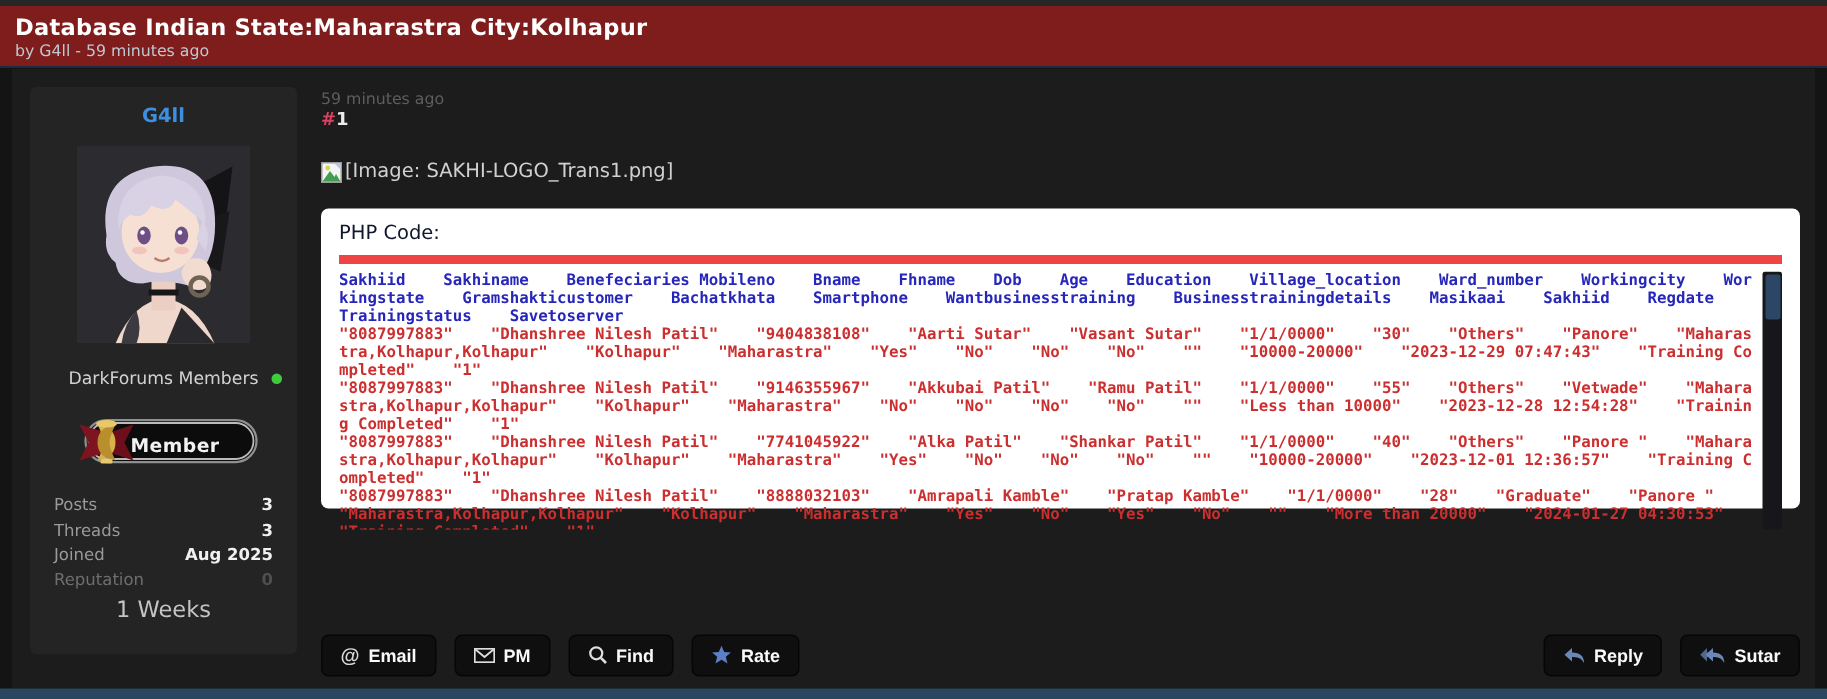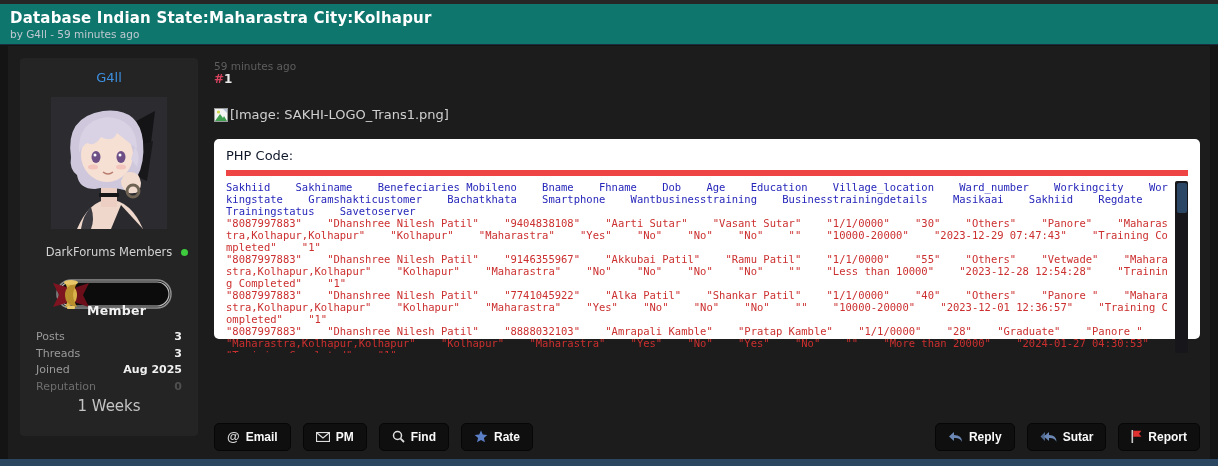--- a/index.html
+++ b/index.html
@@ -4,50 +4,50 @@
 <style>
   * { margin:0; padding:0; box-sizing:border-box; }
   html,body { width:1218px; height:466px; overflow:hidden; }
   body {
     background:#141414;
     font-family:"DejaVu Sans","Liberation Sans",sans-serif;
     position:relative;
   }
   .top-strip { height:4px; background:#262626; }
   .thread-header {
-    height:41px; background:#0f766e; padding:5px 12px 0 10px;
+    height:41px; background:#7f1d1d; padding:5px 12px 0 10px;
     border-bottom:1px solid #1b2e40;
   }
   .thread-title { color:#ffffff; font-weight:bold; font-size:15px; letter-spacing:.2px; }
   .thread-byline { color:#bfc8d0; font-size:10.5px; margin-top:1px; }
 
   .content {
     position:absolute; top:46px; left:8px; right:8px; bottom:7px;
     background:#1c1c1c; display:flex;
   }
 
   
   .sidebar {
     width:178px; margin:12px 0 10px 12px; background:#242424;
     border-radius:4px; display:flex; flex-direction:column; align-items:center;
     padding-top:12px; height:378px;
   }
-  .username { color:#3d8fe0; font-weight:normal; font-size:13px; cursor:pointer; }
+  .username { color:#3d8fe0; font-weight:bold; font-size:13px; cursor:pointer; }
   .avatar-wrap { margin-top:12px; width:116px; height:132px; overflow:hidden; }
   .group-row {
     margin-top:12px; width:100%; position:relative; text-align:center;
     color:#d2d2d2; font-size:11.5px; padding:4px 0;
   }
   .online-dot {
     position:absolute; right:10px; top:8px; width:7px; height:7px;
     border-radius:50%; background:#3ecc3e;
   }
   .badge-wrap { margin:12px auto 6px; position:relative; width:132px; height:38px; }
   .badge-label {
-    position:absolute; left:44px; top:28px; color:#f2f2f2; font-weight:bold;
+    position:absolute; left:44px; top:14px; color:#f2f2f2; font-weight:bold;
     font-size:12.5px; letter-spacing:.3px;
   }
   .stats { width:100%; padding:10px 16px 0; }
   .stat-row { display:flex; justify-content:space-between; font-size:11px; line-height:16.5px; }
   .stat-label { color:#9a9a9a; }
   .stat-value { color:#f0f0f0; font-weight:bold; }
   .stat-row.dim .stat-label { color:#6e6e6e; }
   .stat-row.dim .stat-value { color:#4f4f4f; }
   .member-age { text-align:center; color:#c4c4c4; font-size:15px; margin-top:2px; }
 
@@ -70,21 +70,21 @@
     padding:9px 12px 6px; height:200px;
   }
   .code-header {
     color:#0f172a; font-size:13px; padding-bottom:7px;
     border-bottom:6px solid #ef4444;
   }
   .code-body {
     position:relative; margin-top:5px; height:172px; overflow:hidden;
     padding-right:16px;
     font-family:"DejaVu Sans Mono","Liberation Mono",monospace;
-    font-size:10.5px; line-height:12px; font-weight:normal;
+    font-size:10.5px; line-height:12px; font-weight:bold;
   }
   .code-line { white-space:pre-wrap; word-break:break-all; }
   .code-line.blue { color:#2626bb; }
   .code-line.red  { color:#cc2f2f; }
   .code-scrollbar {
     position:absolute; top:0; right:0; width:13px; height:172px;
     background:#17171b; border-radius:2px;
   }
   .code-scroll-thumb {
     position:absolute; top:2px; left:1.5px; width:10px; height:30px;
@@ -264,26 +264,19 @@
           </svg>
           <span>Reply</span>
         </button>
         <button class="btn">
           <svg width="17" height="12" viewBox="0 0 17 12">
             <path d="M5 1 L0.5 5.5 L5 10 L5 7 L7 7 L7 4 L5 4 Z" fill="#50688c"></path>
             <path d="M9 1 L4 5.5 L9 10 L9 7 Q14.5 6.5 16.5 11 Q16.5 4 9 4 Z" fill="#6b87b5"></path>
           </svg>
           <span>Sutar</span>
         </button>
-        <button class="btn">
-          <svg width="11" height="13" viewBox="0 0 11 13">
-            <rect x="0.5" y="0" width="1.6" height="13" fill="#c9c9c9"></rect>
-            <path d="M2.3 0.8 L10.5 0.8 L8 3.8 L10.5 6.8 L2.3 6.8 Z" fill="#e03131"></path>
-          </svg>
-          <span>Report</span>
-        </button>
       </div>
     </div>
 
   </main>
 </div>
 
 <div class="bottom-bar"></div>
 
 </body></html>

